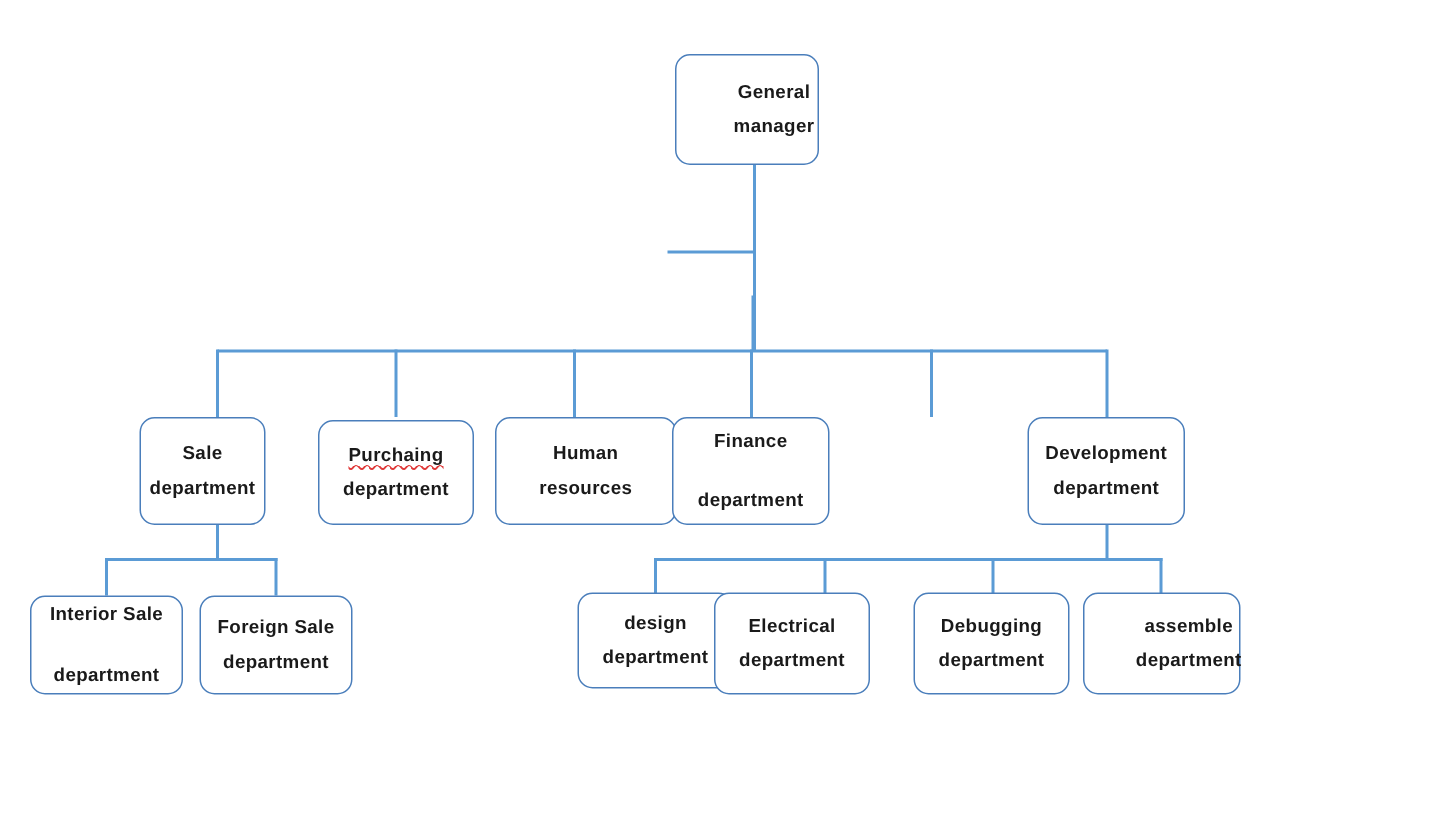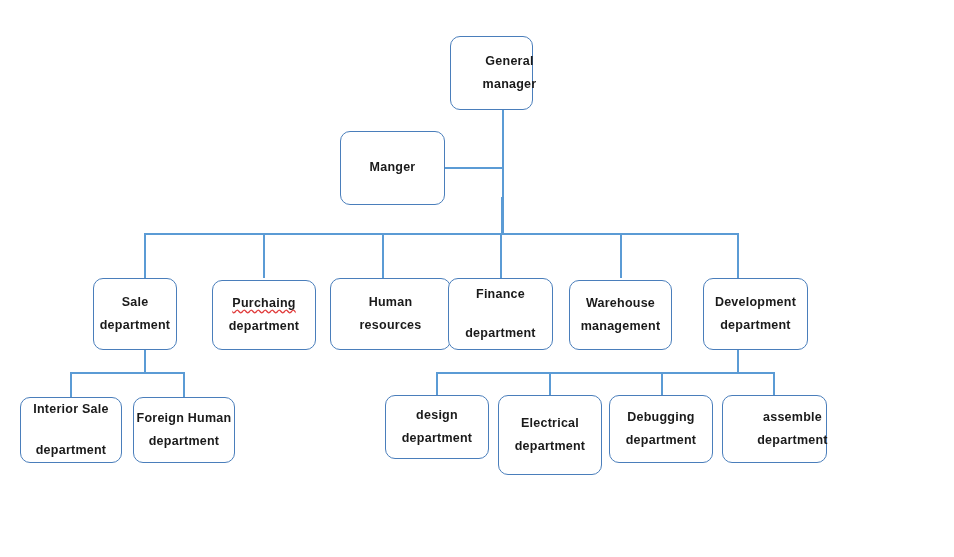--- a/index.html
+++ b/index.html
@@ -85,28 +85,25 @@
   <div class="connector vert" style="left:70px; top:372px; height:25px;"></div>
   <div class="connector vert" style="left:183px; top:372px; height:25px;"></div>
 
   <div class="connector vert" style="left:737px; top:350px; height:23px;"></div>
   <div class="connector horiz" style="left:437px; top:372px; width:338px;"></div>
   <div class="connector vert" style="left:436px; top:372px; height:25px;"></div>
   <div class="connector vert" style="left:549px; top:372px; height:25px;"></div>
   <div class="connector vert" style="left:661px; top:372px; height:25px;"></div>
   <div class="connector vert" style="left:773px; top:372px; height:25px;"></div>
 
-  <div class="org-node" style="left:450px; top:36px; width:83px; height:74px;padding-left:36px;">
+  <div class="org-node" style="left:450px; top:36px; width:96px; height:74px;padding-left:36px;">
     <span class="node-line">General</span>
     <span class="node-line">manager</span>
   </div>
 
-  <div class="org-node" style="left:340px; top:131px; width:105px; height:74px;">
-    <span class="node-line">Manger</span>
-  </div>
 
   <div class="org-node" style="left:93px; top:278px; width:84px; height:72px;">
     <span class="node-line">Sale</span>
     <span class="node-line">department</span>
   </div>
 
   <div class="org-node" style="left:212px; top:280px; width:104px; height:70px;">
     <span class="node-line misspelled">Purchaing</span>
     <span class="node-line">department</span>
   </div>
@@ -114,46 +111,42 @@
   <div class="org-node" style="left:330px; top:278px; width:121px; height:72px;">
     <span class="node-line">Human</span>
     <span class="node-line">resources</span>
   </div>
 
   <div class="org-node" style="left:448px; top:278px; width:105px; height:72px;gap:16px;">
     <span class="node-line">Finance</span>
     <span class="node-line">department</span>
   </div>
 
-  <div class="org-node" style="left:569px; top:280px; width:103px; height:70px;">
-    <span class="node-line">Warehouse</span>
-    <span class="node-line">management</span>
-  </div>
 
-  <div class="org-node" style="left:685px; top:278px; width:105px; height:72px;margin-left:18px;">
+  <div class="org-node" style="left:685px; top:278px; width:105px; height:72px;">
     <span class="node-line">Development</span>
     <span class="node-line">department</span>
   </div>
 
   <div class="org-node" style="left:20px; top:397px; width:102px; height:66px;justify-content:space-between;">
     <span class="node-line">Interior Sale</span>
     <span class="node-line">department</span>
   </div>
 
   <div class="org-node" style="left:133px; top:397px; width:102px; height:66px;">
-    <span class="node-line">Foreign Human</span>
+    <span class="node-line">Foreign Sale</span>
     <span class="node-line">department</span>
   </div>
 
   <div class="org-node" style="left:385px; top:395px; width:104px; height:64px;">
     <span class="node-line">design</span>
     <span class="node-line">department</span>
   </div>
 
-  <div class="org-node" style="left:498px; top:395px; width:104px; height:80px;">
+  <div class="org-node" style="left:476px; top:395px; width:104px; height:68px;">
     <span class="node-line">Electrical</span>
     <span class="node-line">department</span>
   </div>
 
   <div class="org-node" style="left:609px; top:395px; width:104px; height:68px;">
     <span class="node-line">Debugging</span>
     <span class="node-line">department</span>
   </div>
 
   <div class="org-node" style="left:722px; top:395px; width:105px; height:68px;padding-left:36px;">

